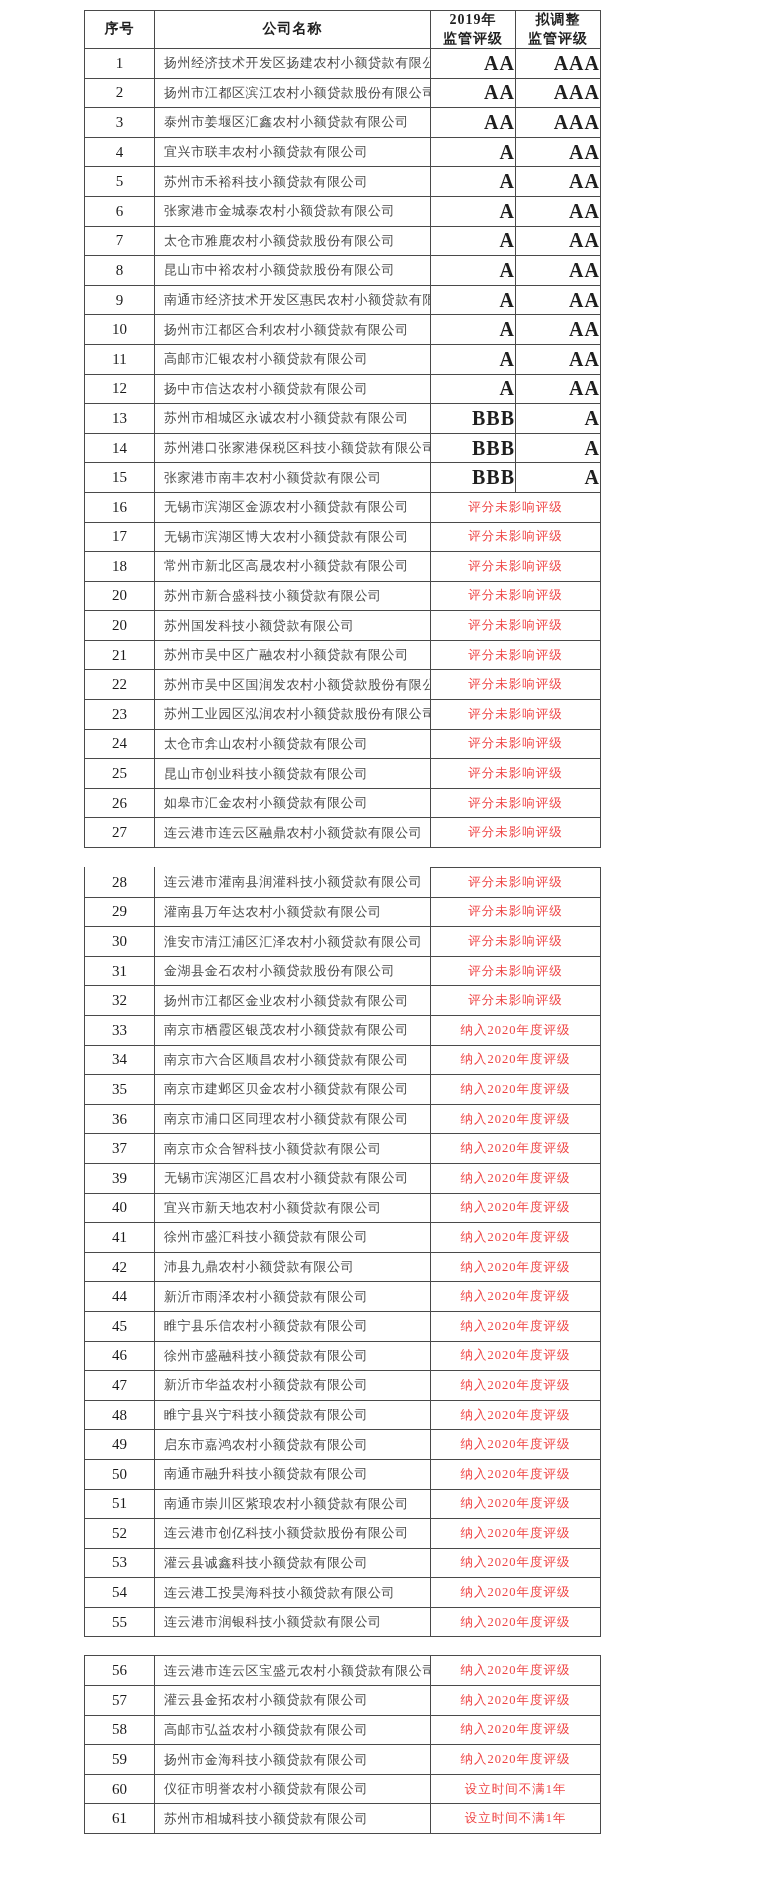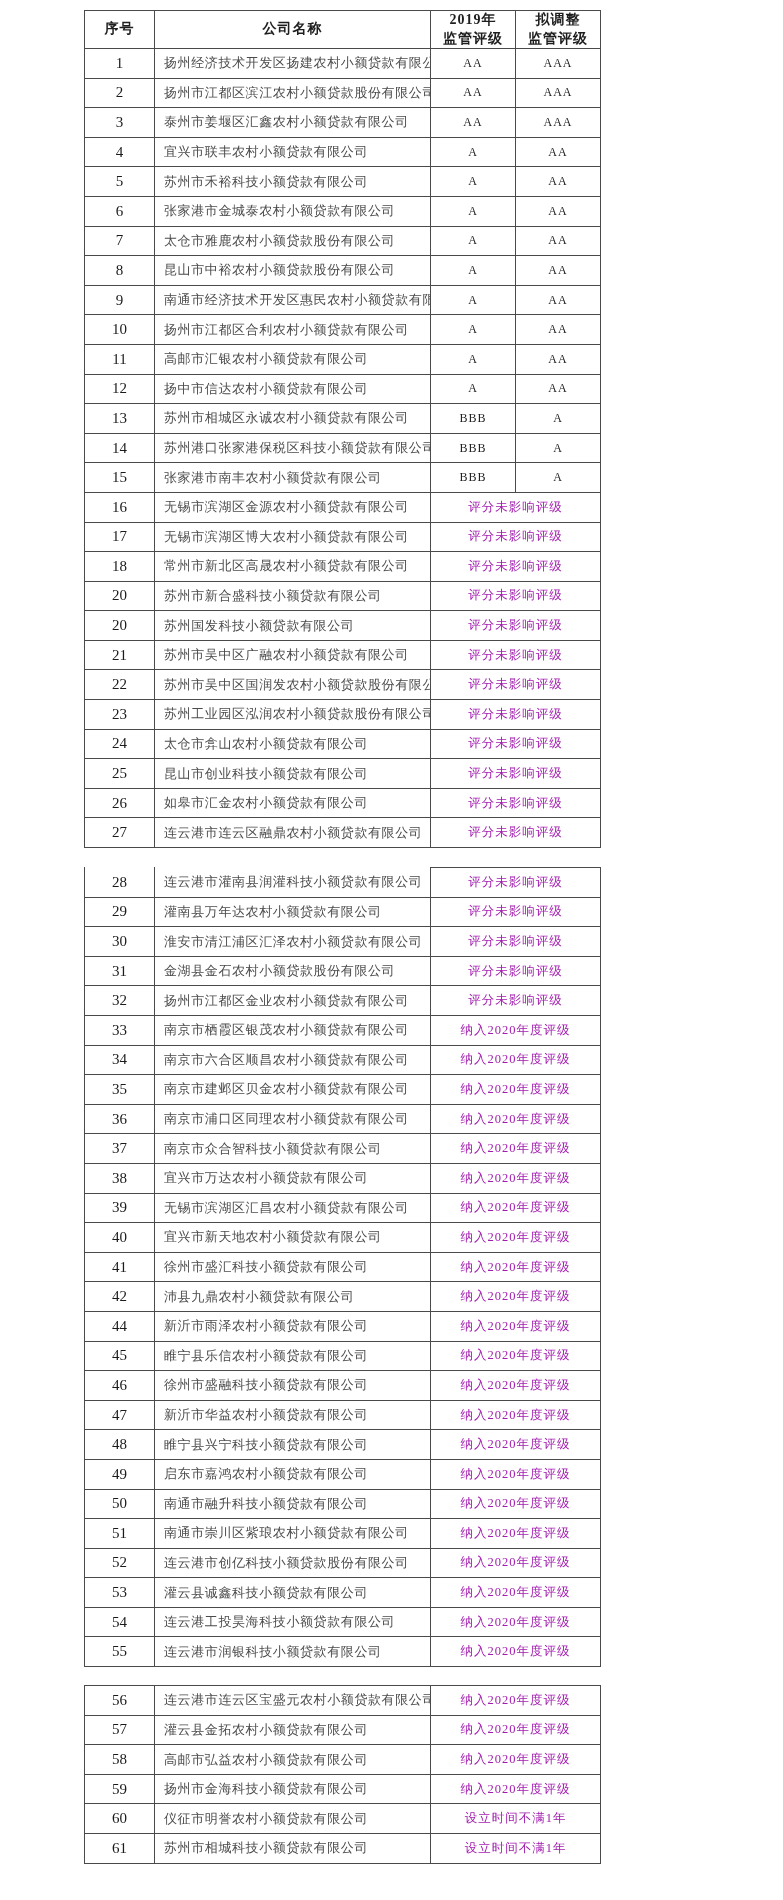--- a/index.html
+++ b/index.html
@@ -47,30 +47,30 @@
   }
   td.name {
     padding-left: 9px;
     font-size: 13px;
     color: #4b4b4b;
     letter-spacing: 0.6px;
     white-space: nowrap;
     overflow: hidden;
   }
   td.rate {
-    text-align: center;
-    font-size: 12px;
-    font-weight: normal;
+    text-align: right;
+    font-size: 20px;
+    font-weight: bold;
     color: #1e1e1e;
     letter-spacing: 1px;
   }
   td.merged {
     text-align: center;
     font-size: 12.5px;
-    color: #a21caf;
+    color: #ef4444;
     letter-spacing: 1px;
   }
   
   table.seg2 tr:first-child td.no,
   table.seg2 tr:first-child td.name { border-top: 1px solid transparent; }
 </style>
 </head>
 <body>
 
 <div class="page">
@@ -298,25 +298,20 @@
           <td class="no">36</td>
           <td class="name">南京市浦口区同理农村小额贷款有限公司</td>
           <td class="merged" colspan="2">纳入2020年度评级</td>
         </tr>
         <tr>
           <td class="no">37</td>
           <td class="name">南京市众合智科技小额贷款有限公司</td>
           <td class="merged" colspan="2">纳入2020年度评级</td>
         </tr>
         <tr>
-          <td class="no">38</td>
-          <td class="name">宜兴市万达农村小额贷款有限公司</td>
-          <td class="merged" colspan="2">纳入2020年度评级</td>
-        </tr>
-        <tr>
           <td class="no">39</td>
           <td class="name">无锡市滨湖区汇昌农村小额贷款有限公司</td>
           <td class="merged" colspan="2">纳入2020年度评级</td>
         </tr>
         <tr>
           <td class="no">40</td>
           <td class="name">宜兴市新天地农村小额贷款有限公司</td>
           <td class="merged" colspan="2">纳入2020年度评级</td>
         </tr>
         <tr>

